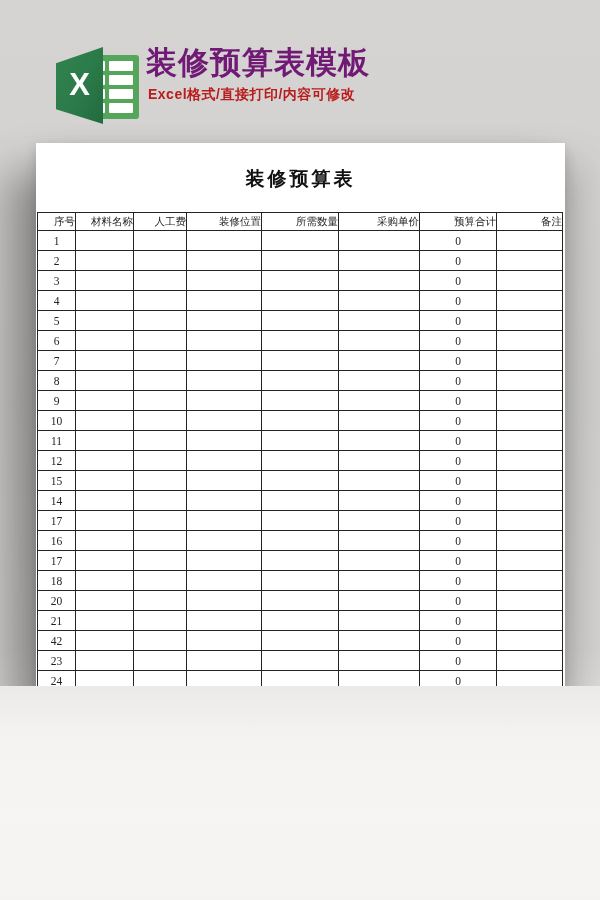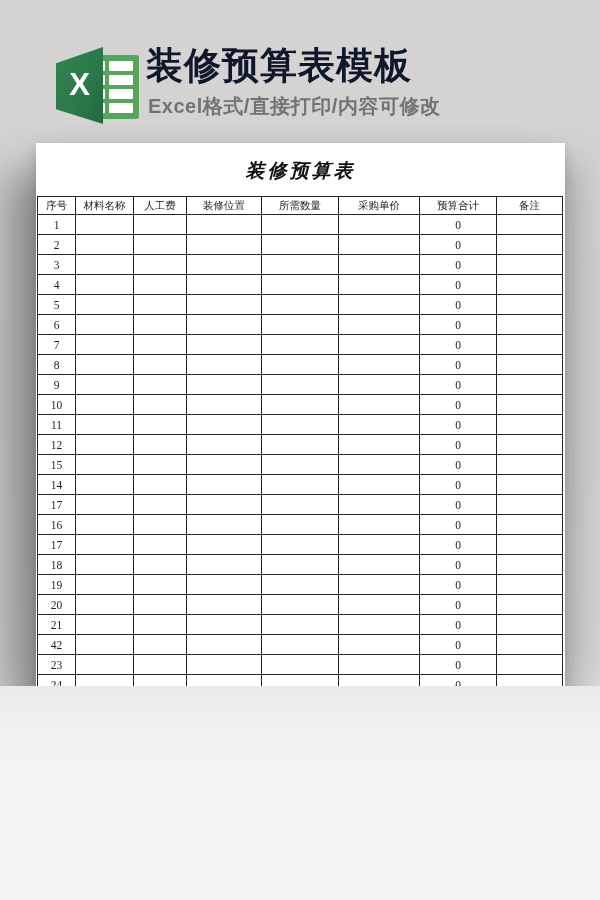--- a/index.html
+++ b/index.html
@@ -18,36 +18,36 @@
   }
   .excel-sheet span{background:#ffffff;border-radius:1px;}
   .excel-cover{
     position:absolute;left:0;top:5px;width:47px;height:77px;z-index:2;
     background:linear-gradient(115deg,#338350 0%,#2b7a49 55%,#226a3e 100%);
     clip-path:polygon(0 21%,100% 0,100% 100%,0 81%);
     display:flex;align-items:center;justify-content:center;
   }
   .excel-cover b{color:#fff;font-size:31px;font-weight:700;transform:translateY(-1px);}
   .banner-text{position:absolute;left:146px;top:44px;width:440px;}
-  .banner-title{margin:0;font-size:37px;line-height:1.2;font-weight:800;color:#0f172a;letter-spacing:1px;}
-  .banner-subtitle{margin:5px 0 0 2px;font-size:20px;font-weight:600;color:#737373;letter-spacing:0.5px;}
+  .banner-title{margin:0;font-size:31px;line-height:1.2;font-weight:800;color:#701a75;letter-spacing:1px;}
+  .banner-subtitle{margin:5px 0 0 2px;font-size:14px;font-weight:600;color:#b91c1c;letter-spacing:0.5px;}
   
   .page{
     position:absolute;left:36px;top:143px;width:529px;height:557px;background:#ffffff;
     box-shadow:-30px 30px 40px rgba(55,55,55,0.45),16px 20px 34px rgba(95,95,95,0.30),0 6px 12px rgba(0,0,0,0.18);
     box-sizing:border-box;padding-top:5px;
   }
-  .sheet-title{margin:8px;height:32px;line-height:30px;text-align:center;
-    font-family:"Liberation Serif",serif;font-weight:700;font-size:19px;letter-spacing:3px;color:#111;font-style:italic;}
+  .sheet-title{margin:16px;height:32px;line-height:30px;text-align:center;
+    font-family:"Liberation Serif",serif;font-weight:700;font-size:19px;letter-spacing:3px;color:#111;}
   table.budget{border-collapse:collapse;table-layout:fixed;width:525px;margin-left:1px;}
   table.budget th,table.budget td{border:1px solid #242424;padding:0;overflow:hidden;}
   table.budget thead tr{height:18px;}
   table.budget tbody tr{height:20px;}
   table.budget tfoot tr{height:20px;}
-  table.budget th{font-size:10.5px;font-weight:400;color:#1c1c1c;text-align:center;}
+  table.budget th{font-size:10.5px;font-weight:400;color:#1c1c1c;text-align:right;}
   table.budget td{font-family:"Liberation Serif",serif;font-size:11.5px;color:#222;text-align:center;}
   table.budget tfoot td{
     border:1px solid #b8b8b8;border-top:1px solid #242424;
     font-family:"Liberation Sans",sans-serif;font-size:11px;color:#1c1c1c;
     text-align:left;white-space:nowrap;padding-left:2px;
   }
   
   .desk{position:absolute;left:0;top:686px;width:600px;height:214px;
     background:linear-gradient(180deg,#eceae8 0%,#f3f2f0 22%,#f6f5f3 60%,#f4f3f1 100%);}
   
@@ -278,30 +278,20 @@
           <td>18</td>
           <td></td>
           <td></td>
           <td></td>
           <td></td>
           <td></td>
           <td>0</td>
           <td></td>
         </tr>
         <tr>
-          <td>19</td>
-          <td></td>
-          <td></td>
-          <td></td>
-          <td></td>
-          <td></td>
-          <td>0</td>
-          <td></td>
-        </tr>
-        <tr>
           <td>20</td>
           <td></td>
           <td></td>
           <td></td>
           <td></td>
           <td></td>
           <td>0</td>
           <td></td>
         </tr>
         <tr>

